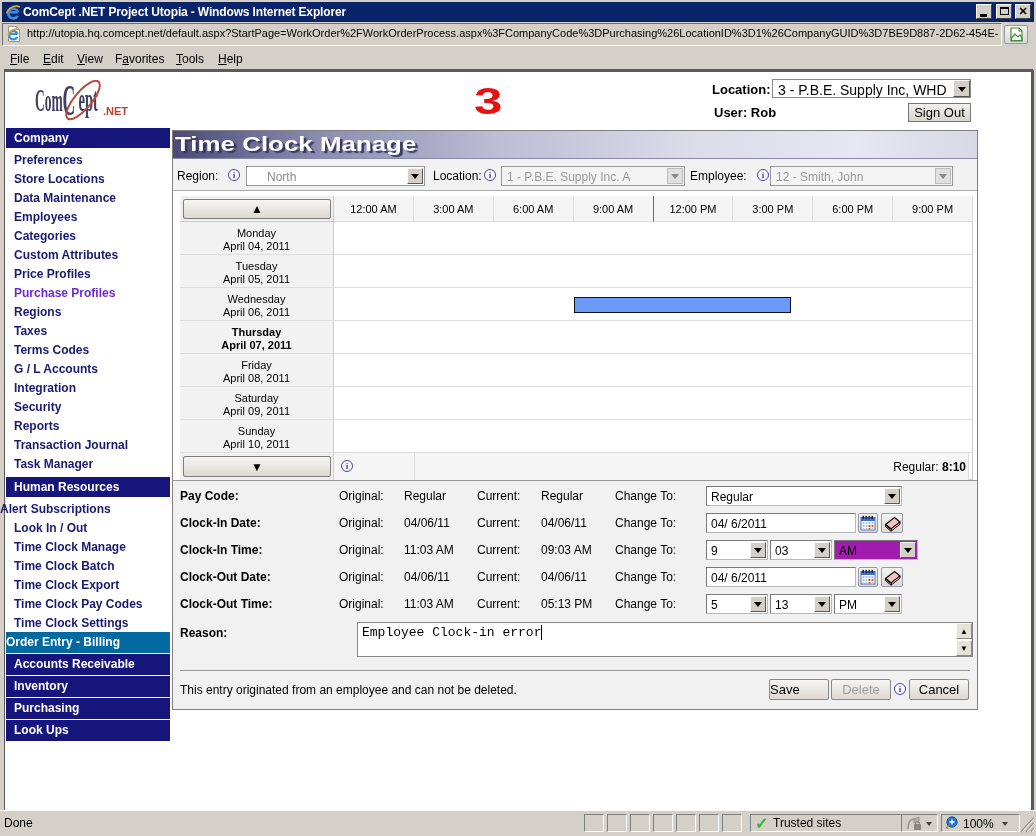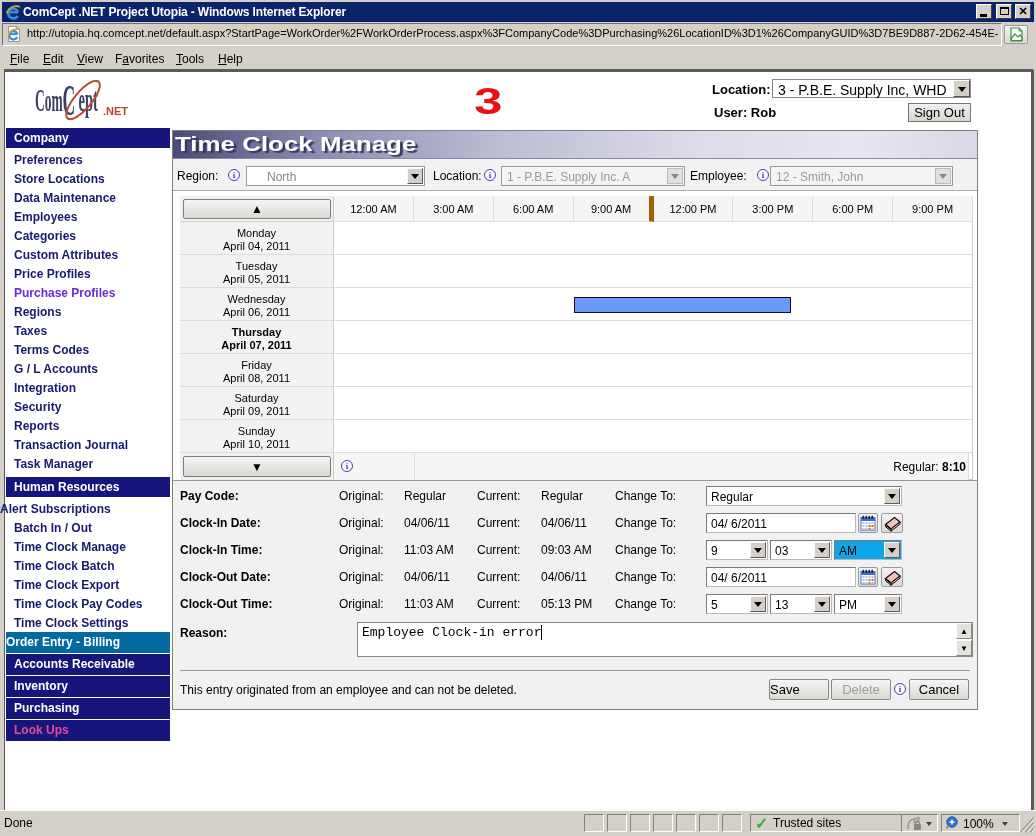--- a/index.html
+++ b/index.html
@@ -97,31 +97,31 @@
     <div class="abs" style="left:14px;top:322px;width:156px;height:19px;color:#191970;font:bold 12px 'Liberation Sans';line-height:19px">Taxes</div>
     <div class="abs" style="left:14px;top:341px;width:156px;height:19px;color:#191970;font:bold 12px 'Liberation Sans';line-height:19px">Terms Codes</div>
     <div class="abs" style="left:14px;top:360px;width:156px;height:19px;color:#191970;font:bold 12px 'Liberation Sans';line-height:19px">G / L Accounts</div>
     <div class="abs" style="left:14px;top:379px;width:156px;height:19px;color:#191970;font:bold 12px 'Liberation Sans';line-height:19px">Integration</div>
     <div class="abs" style="left:14px;top:398px;width:156px;height:19px;color:#191970;font:bold 12px 'Liberation Sans';line-height:19px">Security</div>
     <div class="abs" style="left:14px;top:417px;width:156px;height:19px;color:#191970;font:bold 12px 'Liberation Sans';line-height:19px">Reports</div>
     <div class="abs" style="left:14px;top:436px;width:156px;height:19px;color:#191970;font:bold 12px 'Liberation Sans';line-height:19px">Transaction Journal</div>
     <div class="abs" style="left:14px;top:455px;width:156px;height:19px;color:#191970;font:bold 12px 'Liberation Sans';line-height:19px">Task Manager</div>
     <div class="abs" style="left:6px;top:477px;width:164px;height:20px;background:#15157b;color:#fff;font:bold 12px 'Liberation Sans';line-height:20px;padding-left:8px">Human Resources</div>
     <div class="abs" style="left:0;top:500px;width:156px;height:19px;color:#191970;font:bold 12px 'Liberation Sans';line-height:19px">Alert Subscriptions</div>
-    <div class="abs" style="left:14px;top:519px;width:156px;height:19px;color:#191970;font:bold 12px 'Liberation Sans';line-height:19px">Batch In / Out</div>
+    <div class="abs" style="left:14px;top:519px;width:156px;height:19px;color:#191970;font:bold 12px 'Liberation Sans';line-height:19px">Look In / Out</div>
     <div class="abs" style="left:14px;top:538px;width:156px;height:19px;color:#191970;font:bold 12px 'Liberation Sans';line-height:19px">Time Clock Manage</div>
     <div class="abs" style="left:14px;top:557px;width:156px;height:19px;color:#191970;font:bold 12px 'Liberation Sans';line-height:19px">Time Clock Batch</div>
     <div class="abs" style="left:14px;top:576px;width:156px;height:19px;color:#191970;font:bold 12px 'Liberation Sans';line-height:19px">Time Clock Export</div>
     <div class="abs" style="left:14px;top:595px;width:156px;height:19px;color:#191970;font:bold 12px 'Liberation Sans';line-height:19px">Time Clock Pay Codes</div>
     <div class="abs" style="left:14px;top:614px;width:156px;height:19px;color:#191970;font:bold 12px 'Liberation Sans';line-height:19px">Time Clock Settings</div>
     <div class="abs" style="left:6px;top:632px;width:164px;height:21px;background:#0369a1;color:#fff;font:bold 12px 'Liberation Sans';line-height:21px;">Order Entry - Billing</div>
     <div class="abs" style="left:6px;top:654px;width:164px;height:21px;background:#15157b;color:#fff;font:bold 12px 'Liberation Sans';line-height:21px;padding-left:8px">Accounts Receivable</div>
     <div class="abs" style="left:6px;top:676px;width:164px;height:21px;background:#15157b;color:#fff;font:bold 12px 'Liberation Sans';line-height:21px;padding-left:8px">Inventory</div>
     <div class="abs" style="left:6px;top:698px;width:164px;height:21px;background:#15157b;color:#fff;font:bold 12px 'Liberation Sans';line-height:21px;padding-left:8px">Purchasing</div>
-    <div class="abs" style="left:6px;top:720px;width:164px;height:21px;background:#15157b;color:#ec4899;font:bold 12px 'Liberation Sans';line-height:21px;padding-left:8px">Look Ups</div>
+    <div class="abs" style="left:6px;top:720px;width:164px;height:21px;background:#15157b;color:#ffffff;font:bold 12px 'Liberation Sans';line-height:21px;padding-left:8px">Look Ups</div>
   </div>
 
 <div id="panel">
     <div class="abs" style="left:172px;top:130px;width:806px;height:580px;border:1px solid #808080;background:#fff"></div>
     <div class="abs" style="left:173px;top:131px;width:804px;height:28px;background:linear-gradient(90deg,#4a4a76 0%,#8c8cb2 18%,#bcbcd4 40%,#dcdcea 65%,#e7e7f3 85%,#d8d8e6 100%);border-bottom:1px solid #8888aa"></div>
     <div class="abs" style="left:175px;top:133px;font:bold 20px 'Liberation Sans';color:#fff;text-shadow:2px 2px 1px #38385e;transform:scaleX(1.295);transform-origin:0 0">Time Clock Manage</div>
     <div class="abs" style="left:173px;top:159px;width:804px;height:32px;background:#f2f2f2;border-bottom:1px solid #aaa"></div>
     <div class="abs" style="left:177px;top:169px;font-size:12px">Region:</div>
     <span class="abs info" style="left:228px;top:169px">i</span>
     <div class="abs" style="left:246px;top:166px;width:179px;height:20px;border:1px solid #999;background:#fff">
@@ -144,21 +144,21 @@
      <div class="abs" style="left:5px;top:3px;font-size:12px;color:#999">12 - Smith, John</div>
      <div class="abs" style="right:1px;top:1px;width:16px;height:16px;background:#e0e0e0;border:1px solid #bbb">
         <div class="abs" style="left:3px;top:5px;width:0;height:0;border:4px solid transparent;border-top:5px solid #888"></div>
       </div>
     </div>
     <div class="abs" style="left:180px;top:196px;width:793px;height:284px;border:1px solid #ccc;background:#fff"></div>
     <div class="abs" style="left:180px;top:196px;width:154px;height:26px;background:#f0f0f0;border-right:1px solid #ccc;border-bottom:1px solid #ccc"></div>
     <div class="abs" style="left:334px;top:196px;width:79.875px;height:26px;background:#f5f5f5;border-right:1px solid #ddd;border-bottom:1px solid #ddd;font-size:11px;text-align:center;line-height:26px">12:00 AM</div>
     <div class="abs" style="left:413.875px;top:196px;width:79.875px;height:26px;background:#f5f5f5;border-right:1px solid #ddd;border-bottom:1px solid #ddd;font-size:11px;text-align:center;line-height:26px">3:00 AM</div>
     <div class="abs" style="left:493.75px;top:196px;width:79.875px;height:26px;background:#f5f5f5;border-right:1px solid #ddd;border-bottom:1px solid #ddd;font-size:11px;text-align:center;line-height:26px">6:00 AM</div>
-    <div class="abs" style="left:573.625px;top:196px;width:79.875px;height:26px;background:#f5f5f5;border-right:5px solid #a16207;border-bottom:1px solid #ddd;font-size:11px;text-align:center;line-height:26px">9:00 AM</div>
+    <div class="abs" style="left:573.625px;top:196px;width:79.875px;height:26px;background:#f5f5f5;border-right:1px solid #a16207;border-bottom:1px solid #ddd;font-size:11px;text-align:center;line-height:26px">9:00 AM</div>
     <div class="abs" style="left:653.5px;top:196px;width:79.875px;height:26px;background:#f5f5f5;border-right:1px solid #ddd;border-bottom:1px solid #ddd;font-size:11px;text-align:center;line-height:26px">12:00 PM</div>
     <div class="abs" style="left:733.375px;top:196px;width:79.875px;height:26px;background:#f5f5f5;border-right:1px solid #ddd;border-bottom:1px solid #ddd;font-size:11px;text-align:center;line-height:26px">3:00 PM</div>
     <div class="abs" style="left:813.25px;top:196px;width:79.875px;height:26px;background:#f5f5f5;border-right:1px solid #ddd;border-bottom:1px solid #ddd;font-size:11px;text-align:center;line-height:26px">6:00 PM</div>
     <div class="abs" style="left:893.125px;top:196px;width:79.875px;height:26px;background:#f5f5f5;border-right:1px solid #ddd;border-bottom:1px solid #ddd;font-size:11px;text-align:center;line-height:26px">9:00 PM</div>
     <div class="abs btn3d" style="left:183px;top:199px;width:148px;height:20px;text-align:center;font-size:12px;line-height:19px">▲</div>
     <div class="abs" style="left:180px;top:222px;width:154px;height:33px;background:#f2f2f2;border-right:1px solid #ccc;border-bottom:1px solid #ddd;text-align:center;font-size:11px;padding-top:5px;line-height:13px">Monday<br>April 04, 2011</div>
     <div class="abs" style="left:334px;top:222px;width:638px;height:33px;border-bottom:1px solid #ddd;background:#fff"></div>
     <div class="abs" style="left:180px;top:255px;width:154px;height:33px;background:#f2f2f2;border-right:1px solid #ccc;border-bottom:1px solid #ddd;text-align:center;font-size:11px;padding-top:5px;line-height:13px">Tuesday<br>April 05, 2011</div>
     <div class="abs" style="left:334px;top:255px;width:638px;height:33px;border-bottom:1px solid #ddd;background:#fff"></div>
     <div class="abs" style="left:180px;top:288px;width:154px;height:33px;background:#f2f2f2;border-right:1px solid #ccc;border-bottom:1px solid #ddd;text-align:center;font-size:11px;padding-top:5px;line-height:13px">Wednesday<br>April 06, 2011</div>
@@ -259,21 +259,21 @@
   <div class="abs btn3d" style="right:1px;top:1px;width:16px;height:16px;border-radius:0;border-color:#f8f8f6 #5a5a5a #5a5a5a #f8f8f6;background:#d4d0c8">
         <div class="abs" style="left:3px;top:5px;width:0;height:0;border:4px solid transparent;border-top:5px solid #000"></div>
       </div>
     </div>
     <div class="abs" style="left:770px;top:540px;width:62px;height:20px;border:1px solid;border-color:#7a7a7a #b8b8b8 #b8b8b8 #7a7a7a;background:#fff">
   <div class="abs" style="left:4px;top:3px;font-size:12px">03</div>
   <div class="abs btn3d" style="right:1px;top:1px;width:16px;height:16px;border-radius:0;border-color:#f8f8f6 #5a5a5a #5a5a5a #f8f8f6;background:#d4d0c8">
         <div class="abs" style="left:3px;top:5px;width:0;height:0;border:4px solid transparent;border-top:5px solid #000"></div>
       </div>
     </div>
-    <div class="abs" style="left:834px;top:540px;width:68px;height:20px;border:1px solid;border-color:#7a7a7a #b8b8b8 #b8b8b8 #7a7a7a;background:#0ea5e9">
+    <div class="abs" style="left:834px;top:540px;width:84px;height:20px;border:1px solid;border-color:#7a7a7a #b8b8b8 #b8b8b8 #7a7a7a;background:#a21caf">
   <div class="abs" style="left:4px;top:3px;font-size:12px">AM</div>
   <div class="abs btn3d" style="right:1px;top:1px;width:16px;height:16px;border-radius:0;border-color:#f8f8f6 #5a5a5a #5a5a5a #f8f8f6;background:#d4d0c8">
         <div class="abs" style="left:3px;top:5px;width:0;height:0;border:4px solid transparent;border-top:5px solid #000"></div>
       </div>
     </div>
     <div class="abs" style="left:706px;top:567px;width:150px;height:20px;border:1px solid;border-color:#7a7a7a #b8b8b8 #b8b8b8 #7a7a7a;background:#fff">
       <div class="abs" style="left:4px;top:3px;font-size:12px">04/ 6/2011</div>
     </div>
     <div class="abs btn3d" style="left:858px;top:567px;width:20px;height:20px;border-color:#99a">
    <svg width="16" height="16" viewBox="0 0 16 16" style="position:absolute;left:1px;top:1px">

